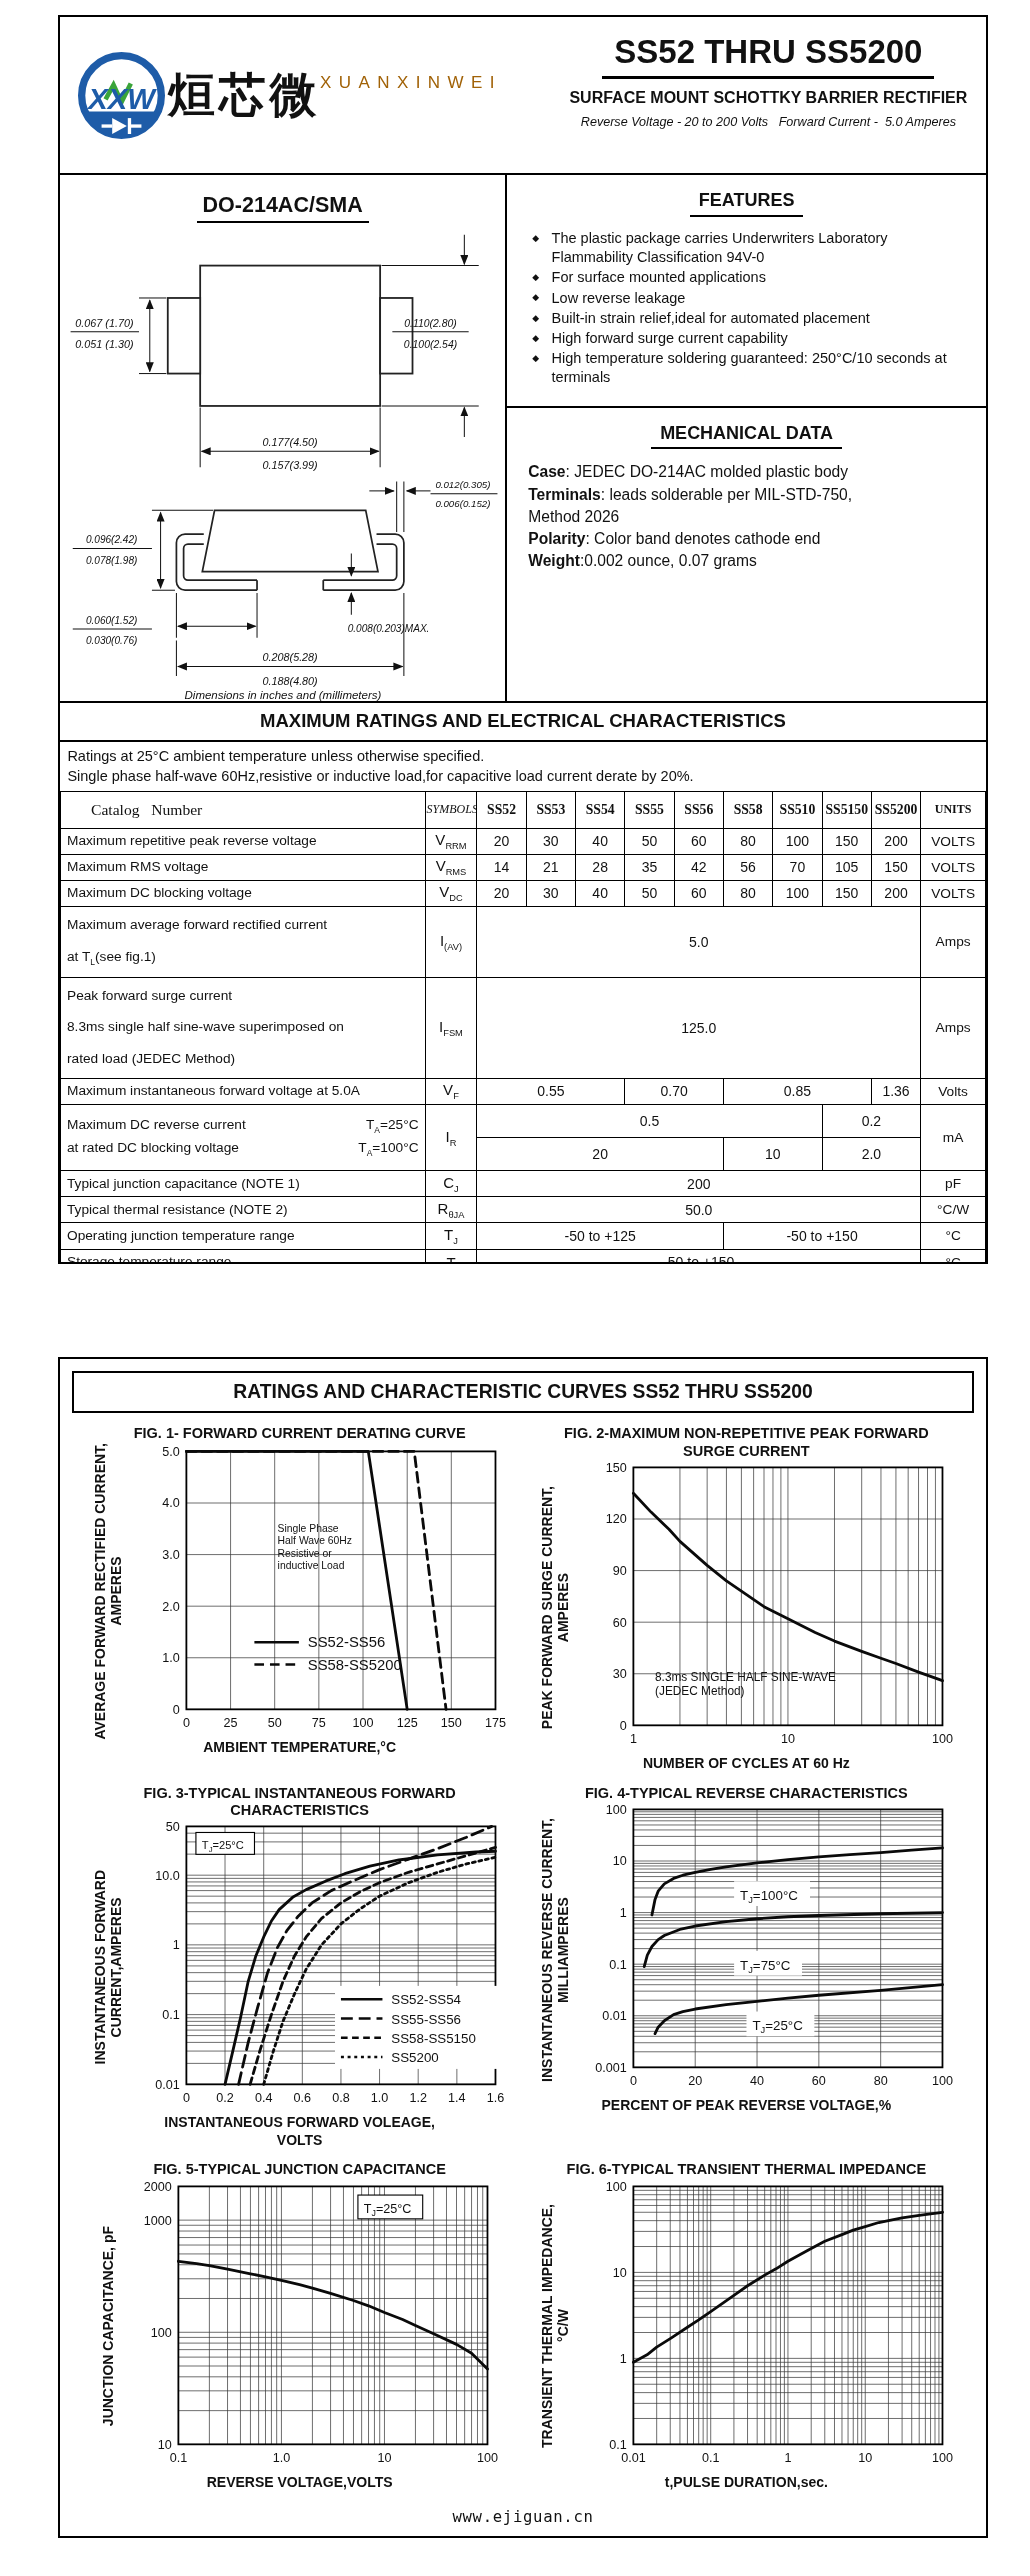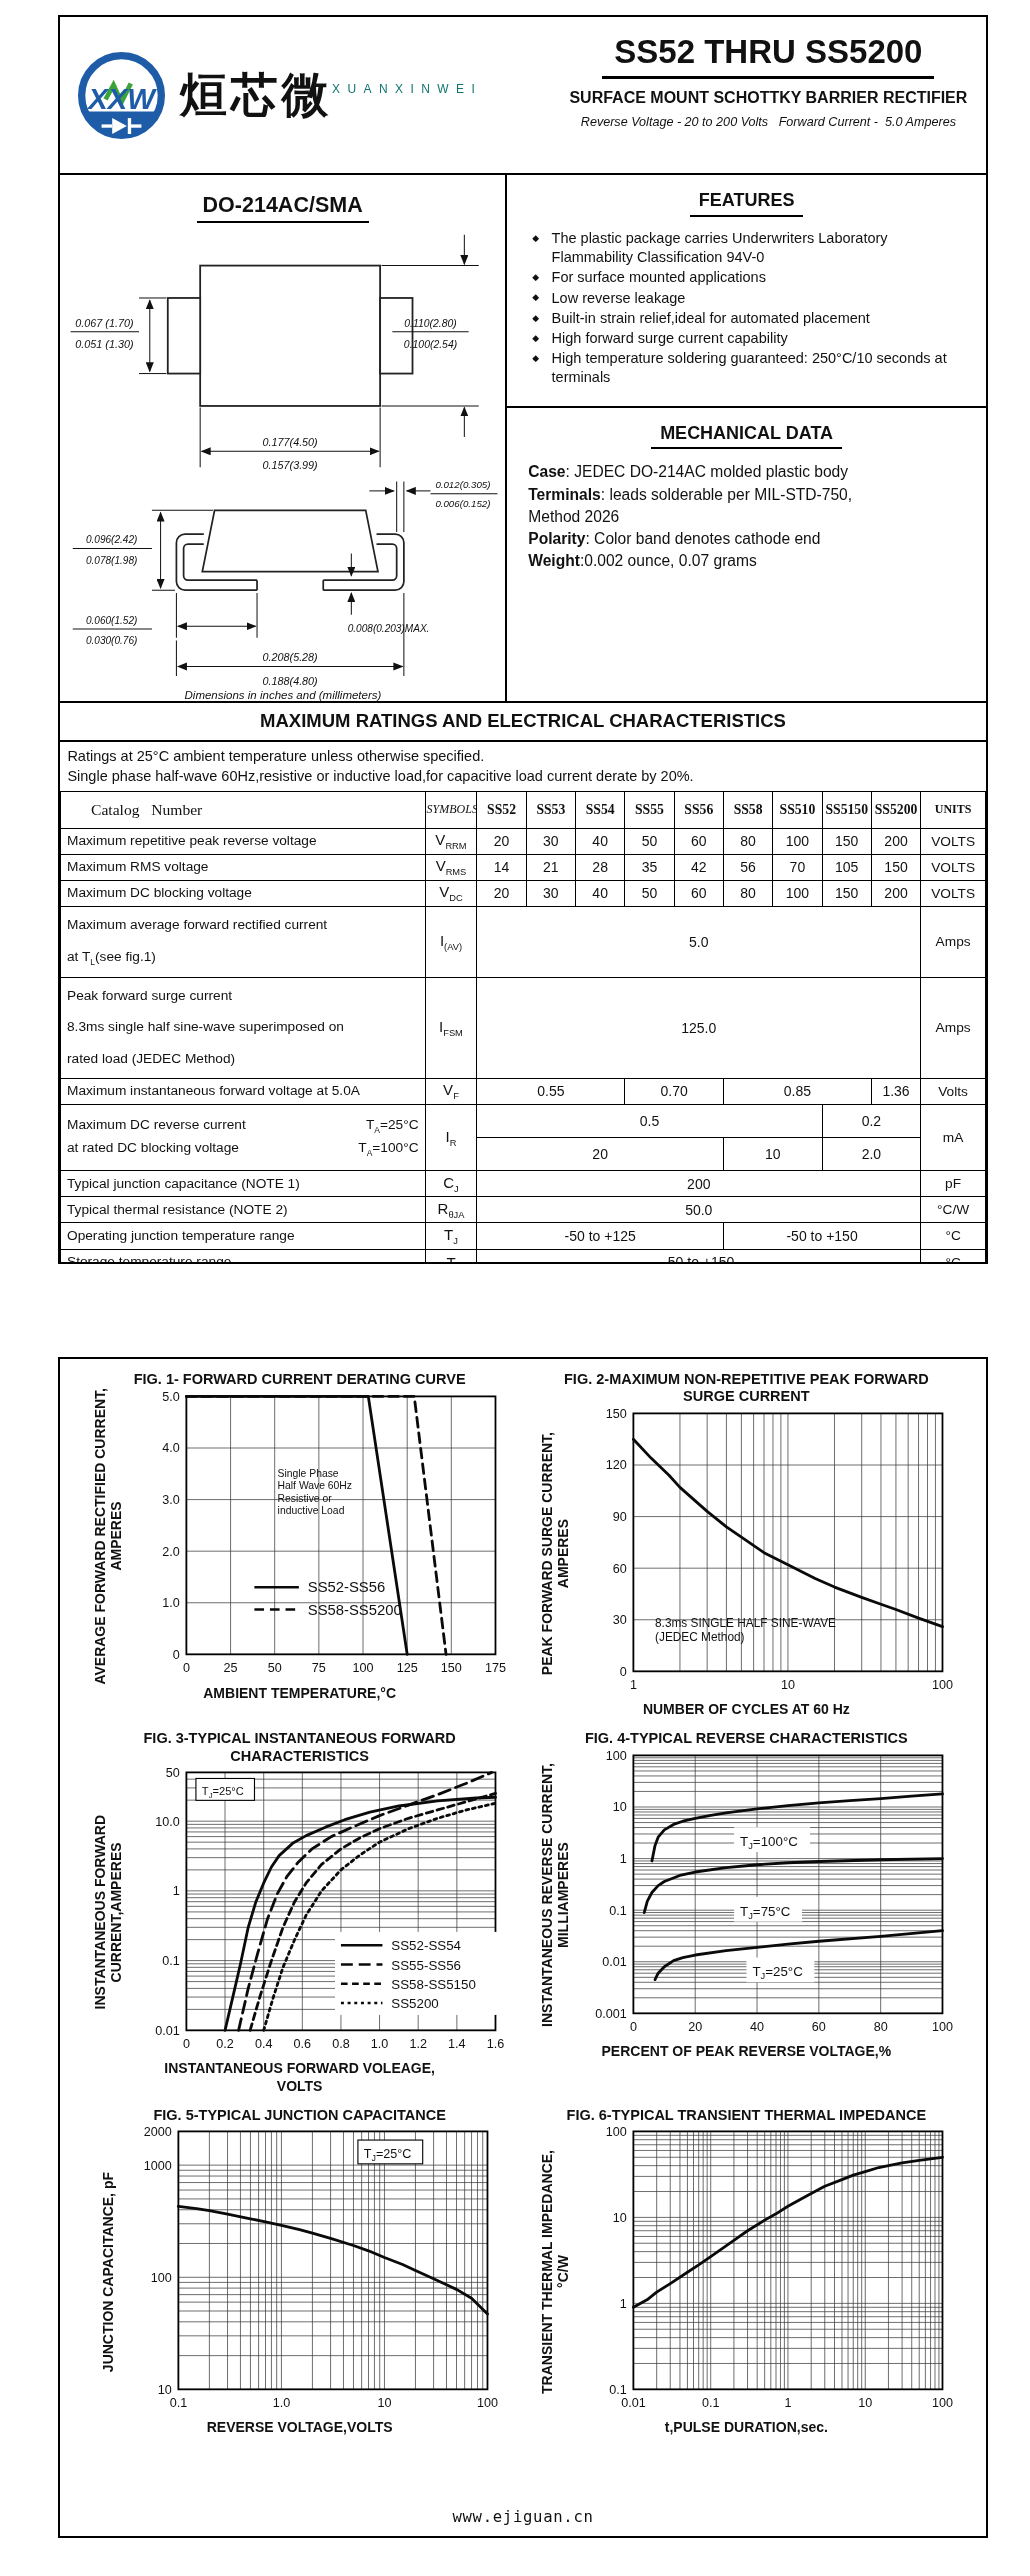--- a/index.html
+++ b/index.html
@@ -2,24 +2,24 @@
 <html style="font-size:12px"><head>
 <meta charset="utf-8">
 <style>
   html,body{margin:0;padding:0;background:#fff;}
   body{width:1031px;font-family:"Liberation Sans",sans-serif;color:#111;}
   .page{width:930px;margin-left:58px;border:2.2px solid #000;background:#fff;display:flex;flex-direction:column;overflow:hidden;box-sizing:border-box;}
   #page1{height:1249px;margin-top:15px;}
   #page2{height:1181px;margin-top:93px;}
   
   .hdr{display:flex;border-bottom:2.2px solid #000;height:156px;flex:none;}
-  .hdr-left{width:53%;display:flex;align-items:center;padding-left:15px;gap:12px;box-sizing:border-box;}
+  .hdr-left{width:53%;display:flex;align-items:center;padding-left:15px;gap:0;box-sizing:border-box;}
   .logo-txt{display:flex;}
   .cn{font-size:47px;font-weight:bold;letter-spacing:3.7px;line-height:1.05;}
-  .en{font-size:12px;letter-spacing:7.4px;margin-top:12px;color:#0f766e;}
+  .en{font-size:17px;letter-spacing:7.4px;margin-top:3px;color:#a16207;}
   .hdr-right{flex:1;padding-top:18px;text-align:center;}
   .h1{display:inline-block;font-size:33px;font-weight:bold;border-bottom:3.7px solid #000;padding:0 12px 6px;line-height:1.05;}
   .subtitle{font-size:16px;font-weight:bold;margin-top:10.4px;}
   .tagline{font-size:12.6px;font-style:italic;margin-top:8.2px;white-space:pre;}
   
   .cols{display:flex;border-bottom:2.2px solid #000;flex:none;}
   .colL{width:48.3%;border-right:2.2px solid #000;padding-top:18px;box-sizing:border-box;}
   .colR{flex:1;display:flex;flex-direction:column;}
   .pkg-title{text-align:center;}
   .pkg-title span{display:inline-block;font-size:21.5px;font-weight:bold;border-bottom:2.2px solid #000;padding:0 6px 3px;}
@@ -407,20 +407,21 @@
           <td class="sym">T</td>
           <td class="val" colspan="9">-50 to +150</td>
           <td class="unit">°C</td>
         </tr>
       </tbody>
     </table>
 
 </div>
 
 <div class="page" id="page2">
+  <div class="p2title">RATINGS AND CHARACTERISTIC CURVES SS52 THRU SS5200</div>
   <div class="grid" id="chart-grid">
       <div class="fig">
         <div class="ftitle">
           <div>FIG. 1- FORWARD CURRENT DERATING CURVE</div>
         </div>
         <div class="figbody">
           <div class="ylab">
             <div>AVERAGE FORWARD RECTIFIED CURRENT,</div>
             <div>AMPERES</div>
           </div>

